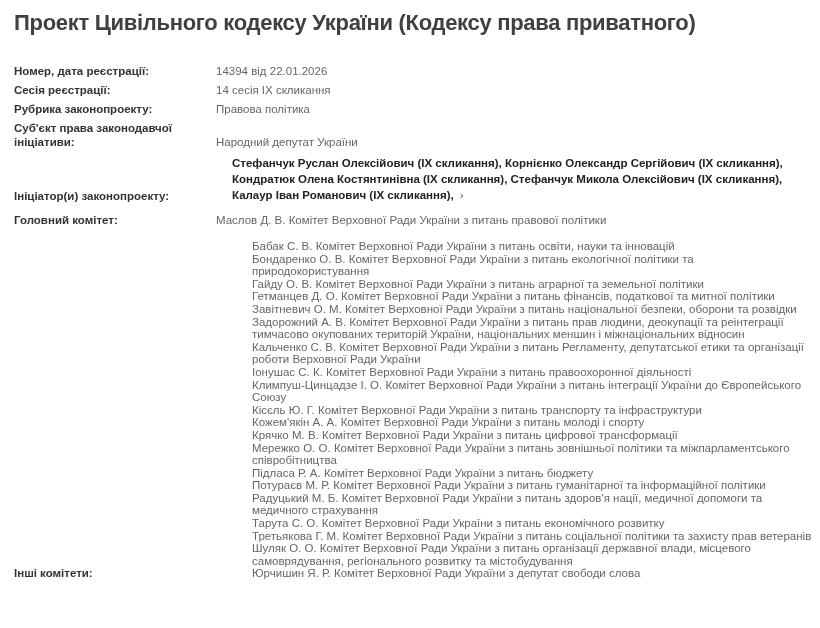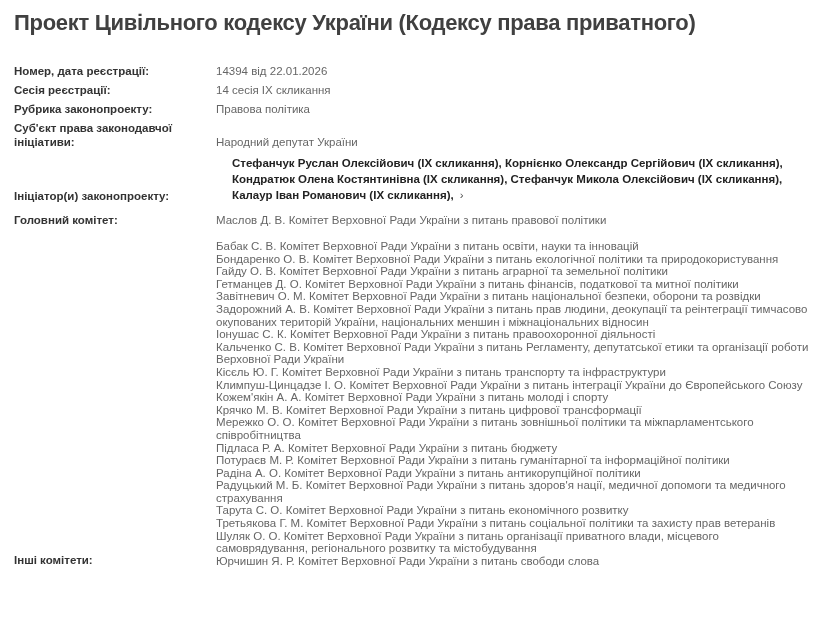--- a/index.html
+++ b/index.html
@@ -60,20 +60,21 @@
       display: inline-block;
       margin-left: 6px;
       color: #555555;
       font-weight: normal;
       cursor: pointer;
     }
     .committee-list .item {
       font-size: 11.5px;
       color: #666666;
       line-height: 12.6px;
+      margin-left: 36px;
     }
     .row.initiators { margin-top: 6px; margin-bottom: 10px; gap: 16px; }
     .row.main-committee { margin-bottom: 13px; }
   </style>
 </head>
 <body>
 
 <h1 class="title">Проект Цивільного кодексу України (Кодексу права приватного)</h1>
 
 <div class="info">
@@ -112,31 +113,30 @@
 
   <div class="row">
     <div class="label">Інші комітети:</div>
     <div class="value committee-list">
       <div class="item">Бабак С. В. Комітет Верховної Ради України з питань освіти, науки та інновацій</div>
       <div class="item">Бондаренко О. В. Комітет Верховної Ради України з питань екологічної політики та природокористування</div>
       <div class="item">Гайду О. В. Комітет Верховної Ради України з питань аграрної та земельної політики</div>
       <div class="item">Гетманцев Д. О. Комітет Верховної Ради України з питань фінансів, податкової та митної політики</div>
       <div class="item">Завітневич О. М. Комітет Верховної Ради України з питань національної безпеки, оборони та розвідки</div>
       <div class="item">Задорожний А. В. Комітет Верховної Ради України з питань прав людини, деокупації та реінтеграції тимчасово окупованих територій України, національних меншин і міжнаціональних відносин</div>
+      <div class="item">Кальченко С. В. Комітет Верховної Ради України з питань Регламенту, депутатської етики та організації роботи Верховної Ради України</div>
       <div class="item">Іонушас С. К. Комітет Верховної Ради України з питань правоохоронної діяльності</div>
-      <div class="item">Кальченко С. В. Комітет Верховної Ради України з питань Регламенту, депутатської етики та організації роботи Верховної Ради України</div>
+      <div class="item">Климпуш-Цинцадзе І. О. Комітет Верховної Ради України з питань інтеграції України до Європейського Союзу</div>
       <div class="item">Кісєль Ю. Г. Комітет Верховної Ради України з питань транспорту та інфраструктури</div>
-      <div class="item">Климпуш-Цинцадзе І. О. Комітет Верховної Ради України з питань інтеграції України до Європейського Союзу</div>
       <div class="item">Кожем'якін А. А. Комітет Верховної Ради України з питань молоді і спорту</div>
       <div class="item">Крячко М. В. Комітет Верховної Ради України з питань цифрової трансформації</div>
       <div class="item">Мережко О. О. Комітет Верховної Ради України з питань зовнішньої політики та міжпарламентського співробітництва</div>
       <div class="item">Підласа Р. А. Комітет Верховної Ради України з питань бюджету</div>
       <div class="item">Потураєв М. Р. Комітет Верховної Ради України з питань гуманітарної та інформаційної політики</div>
-      <div class="item">Радіна А. О. Комітет Верховної Ради України з питань антикорупційної політики</div>
       <div class="item">Радуцький М. Б. Комітет Верховної Ради України з питань здоров'я нації, медичної допомоги та медичного страхування</div>
       <div class="item">Тарута С. О. Комітет Верховної Ради України з питань економічного розвитку</div>
       <div class="item">Третьякова Г. М. Комітет Верховної Ради України з питань соціальної політики та захисту прав ветеранів</div>
-      <div class="item">Шуляк О. О. Комітет Верховної Ради України з питань організації приватного влади, місцевого самоврядування, регіонального розвитку та містобудування</div>
-      <div class="item">Юрчишин Я. Р. Комітет Верховної Ради України з питань свободи слова</div>
+      <div class="item">Шуляк О. О. Комітет Верховної Ради України з питань організації державної влади, місцевого самоврядування, регіонального розвитку та містобудування</div>
+      <div class="item">Юрчишин Я. Р. Комітет Верховної Ради України з депутат свободи слова</div>
     </div>
   </div>
 
 </div>
 
 </body></html>

